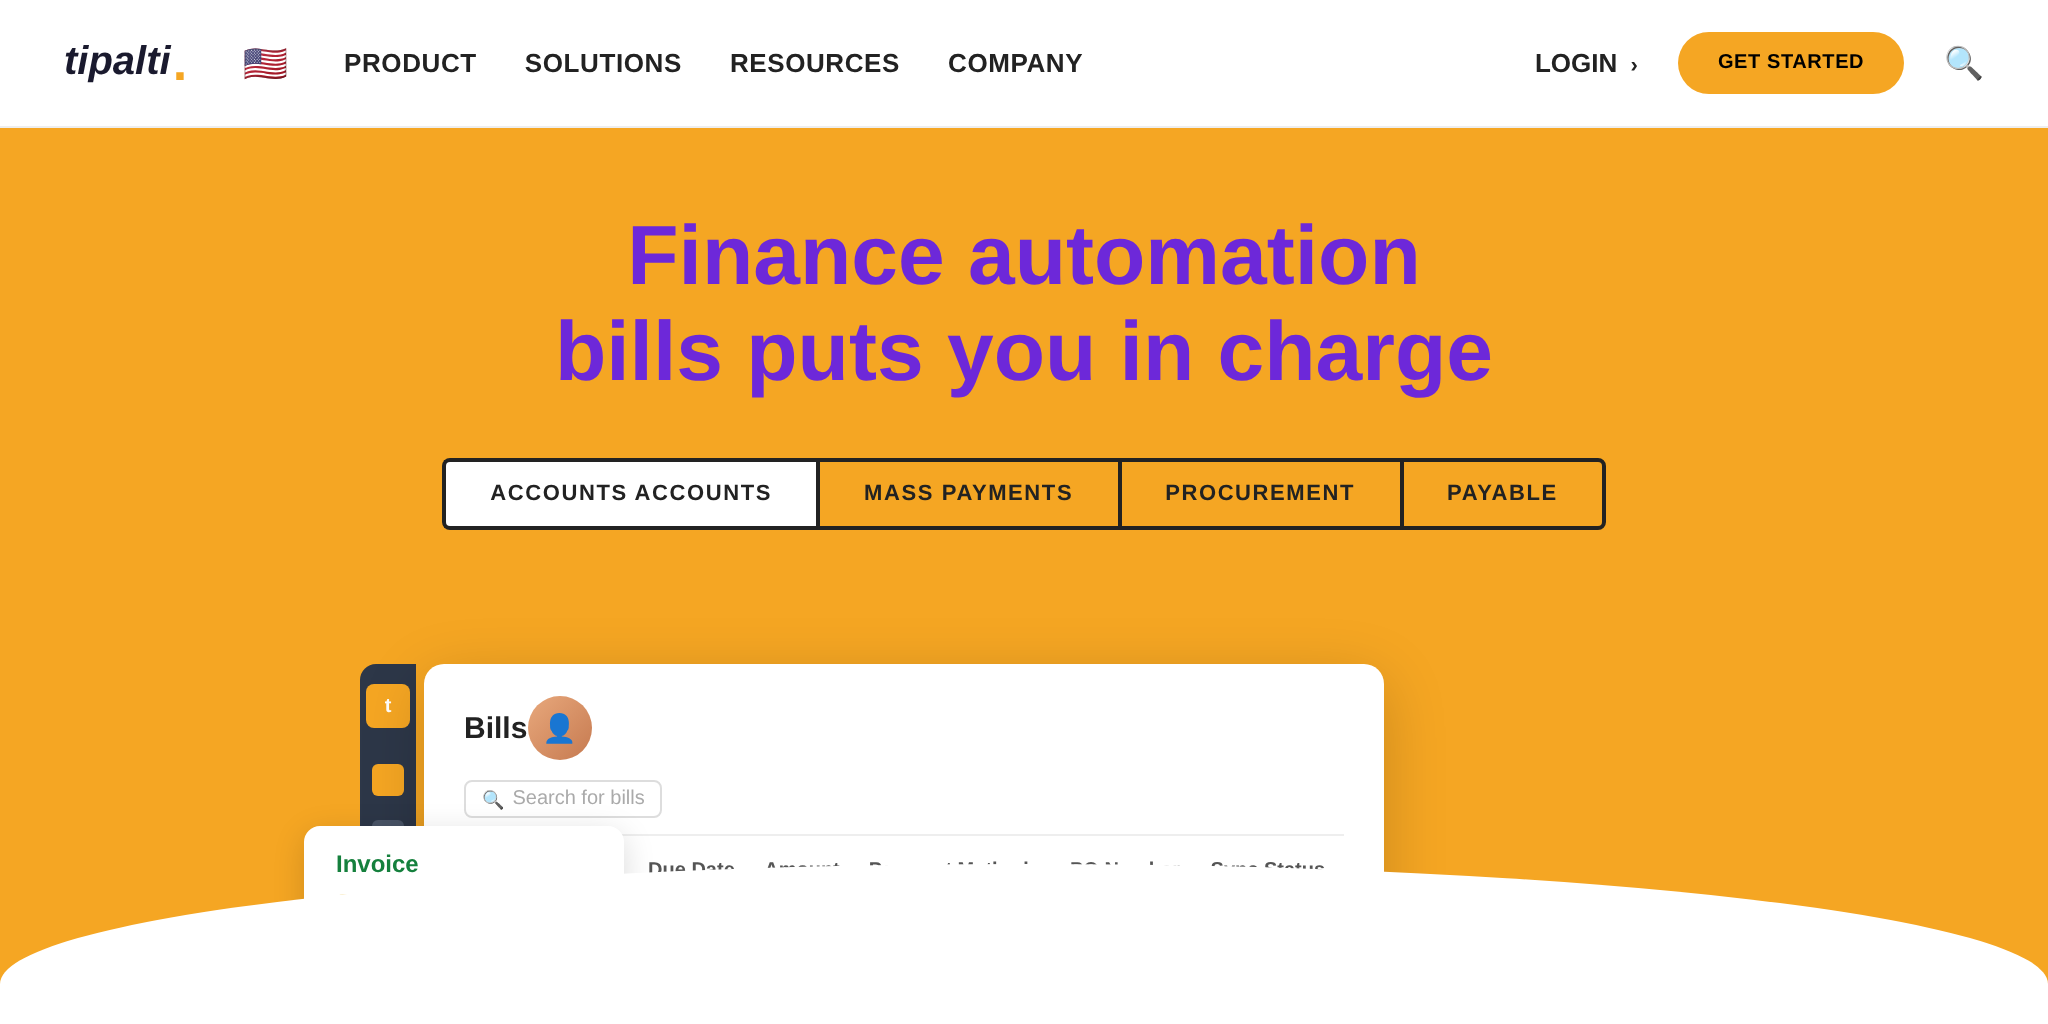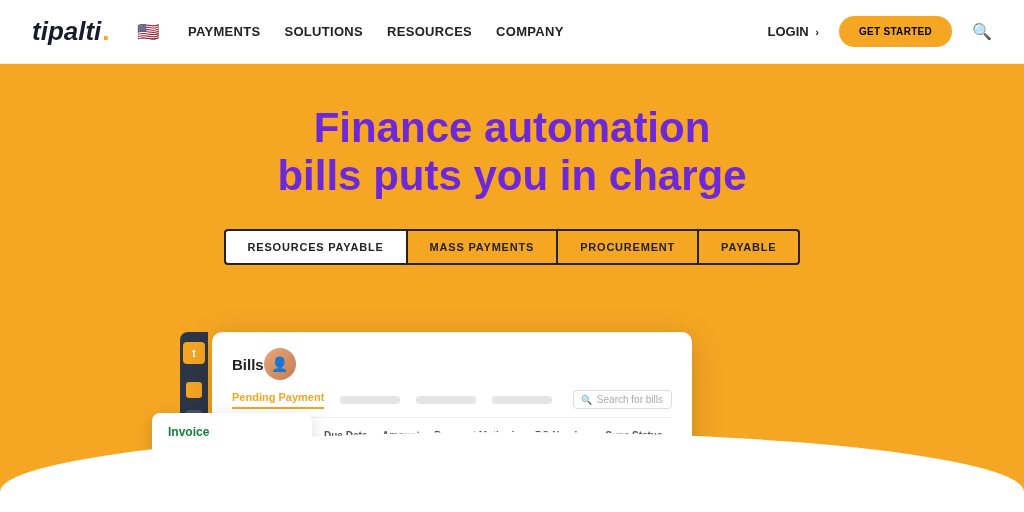--- a/index.html
+++ b/index.html
@@ -151,26 +151,26 @@
       border-radius: 4px; display: flex; align-items: center; justify-content: center;
       font-size: 10px; font-weight: 900; color: #fff; margin-bottom: 6px;
     }
   </style>
 </head>
 <body>
 
 <nav class="navbar">
   <div class="nav-left">
     <div class="logo-text">
-      <span style="color:#1a1a2e; font-style:italic; font-size:26px; font-weight:900;">tipalti</span>
+      <span style="color:#1a1a2e; font-style:italic; font-size:20px; font-weight:900;">tipalti</span>
       <span style="color:#f5a623; font-size:26px; font-weight:900;">.</span>
     </div>
     <span class="flag-icon">🇺🇸</span>
     <div class="nav-links">
-      <a class="nav-link">PAYMENTS</a>
+      <a class="nav-link">PRODUCT</a>
       <a class="nav-link">SOLUTIONS</a>
       <a class="nav-link">RESOURCES</a>
       <a class="nav-link">COMPANY</a>
     </div>
   </div>
   <div class="nav-right">
     <span class="login-link">
       <span>LOGIN</span>
       <span class="arrow">›</span>
     </span>
@@ -179,21 +179,21 @@
   </div>
 </nav>
 
 <section class="hero">
   <div class="hero-text-area">
     <h1 class="hero-title">
       <span>Finance automation</span><br>
       <span>bills puts you in charge</span>
     </h1>
     <div class="hero-tabs">
-      <button class="hero-tab active">RESOURCES PAYABLE</button>
+      <button class="hero-tab active">ACCOUNTS ACCOUNTS</button>
       <button class="hero-tab">MASS PAYMENTS</button>
       <button class="hero-tab">PROCUREMENT</button>
       <button class="hero-tab">PAYABLE</button>
     </div>
   </div>
 
   <div class="mockup-container">
     <div class="bills-wrapper">
       
       <div class="bills-sidebar">
@@ -205,26 +205,20 @@
       </div>
 
       
       <div class="bills-card">
         <div class="bills-header">
           <span class="bills-title">Bills</span>
           <div class="avatar-circle">👤</div>
         </div>
 
         <div class="bills-tabs">
-          <div style="display:flex; gap:16px; align-items:center;">
-            <span class="bills-tab active">Pending Payment</span>
-            <span class="tab-placeholder"></span>
-            <span class="tab-placeholder"></span>
-            <span class="tab-placeholder"></span>
-          </div>
           <div class="search-box">
             <span class="search-box-icon">🔍</span>
             <span>Search for bills</span>
           </div>
         </div>
 
         <table class="bills-table">
           <thead>
             <tr>
               <th>Payee Name</th>

